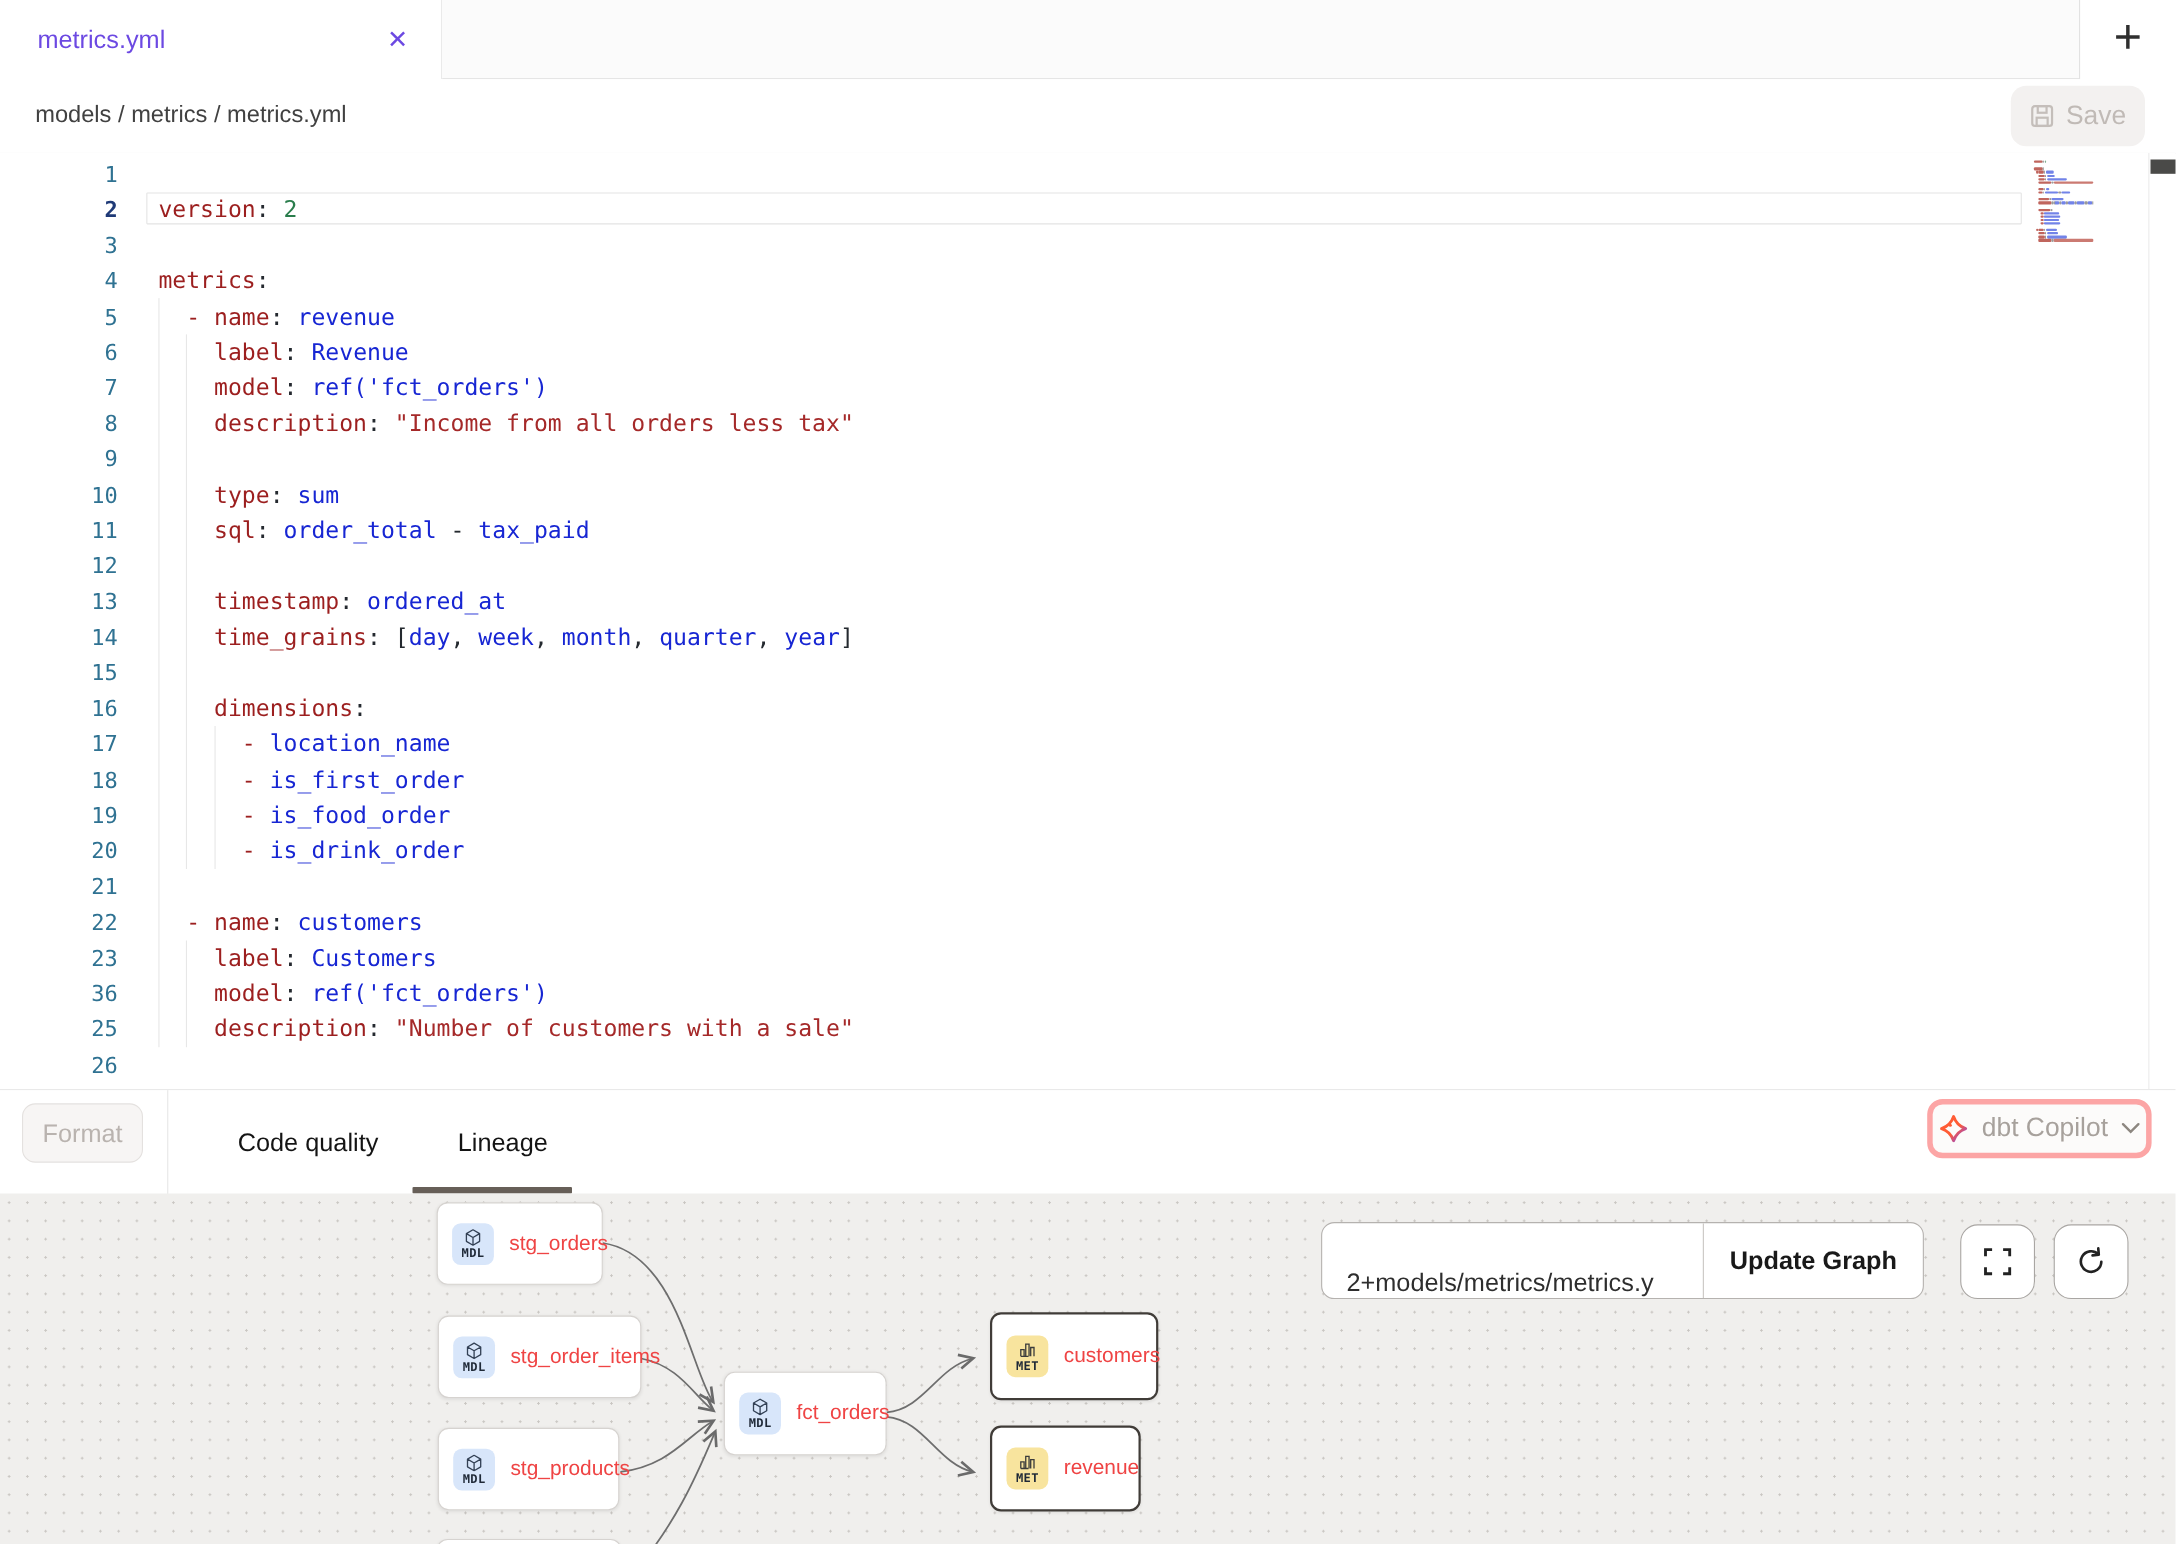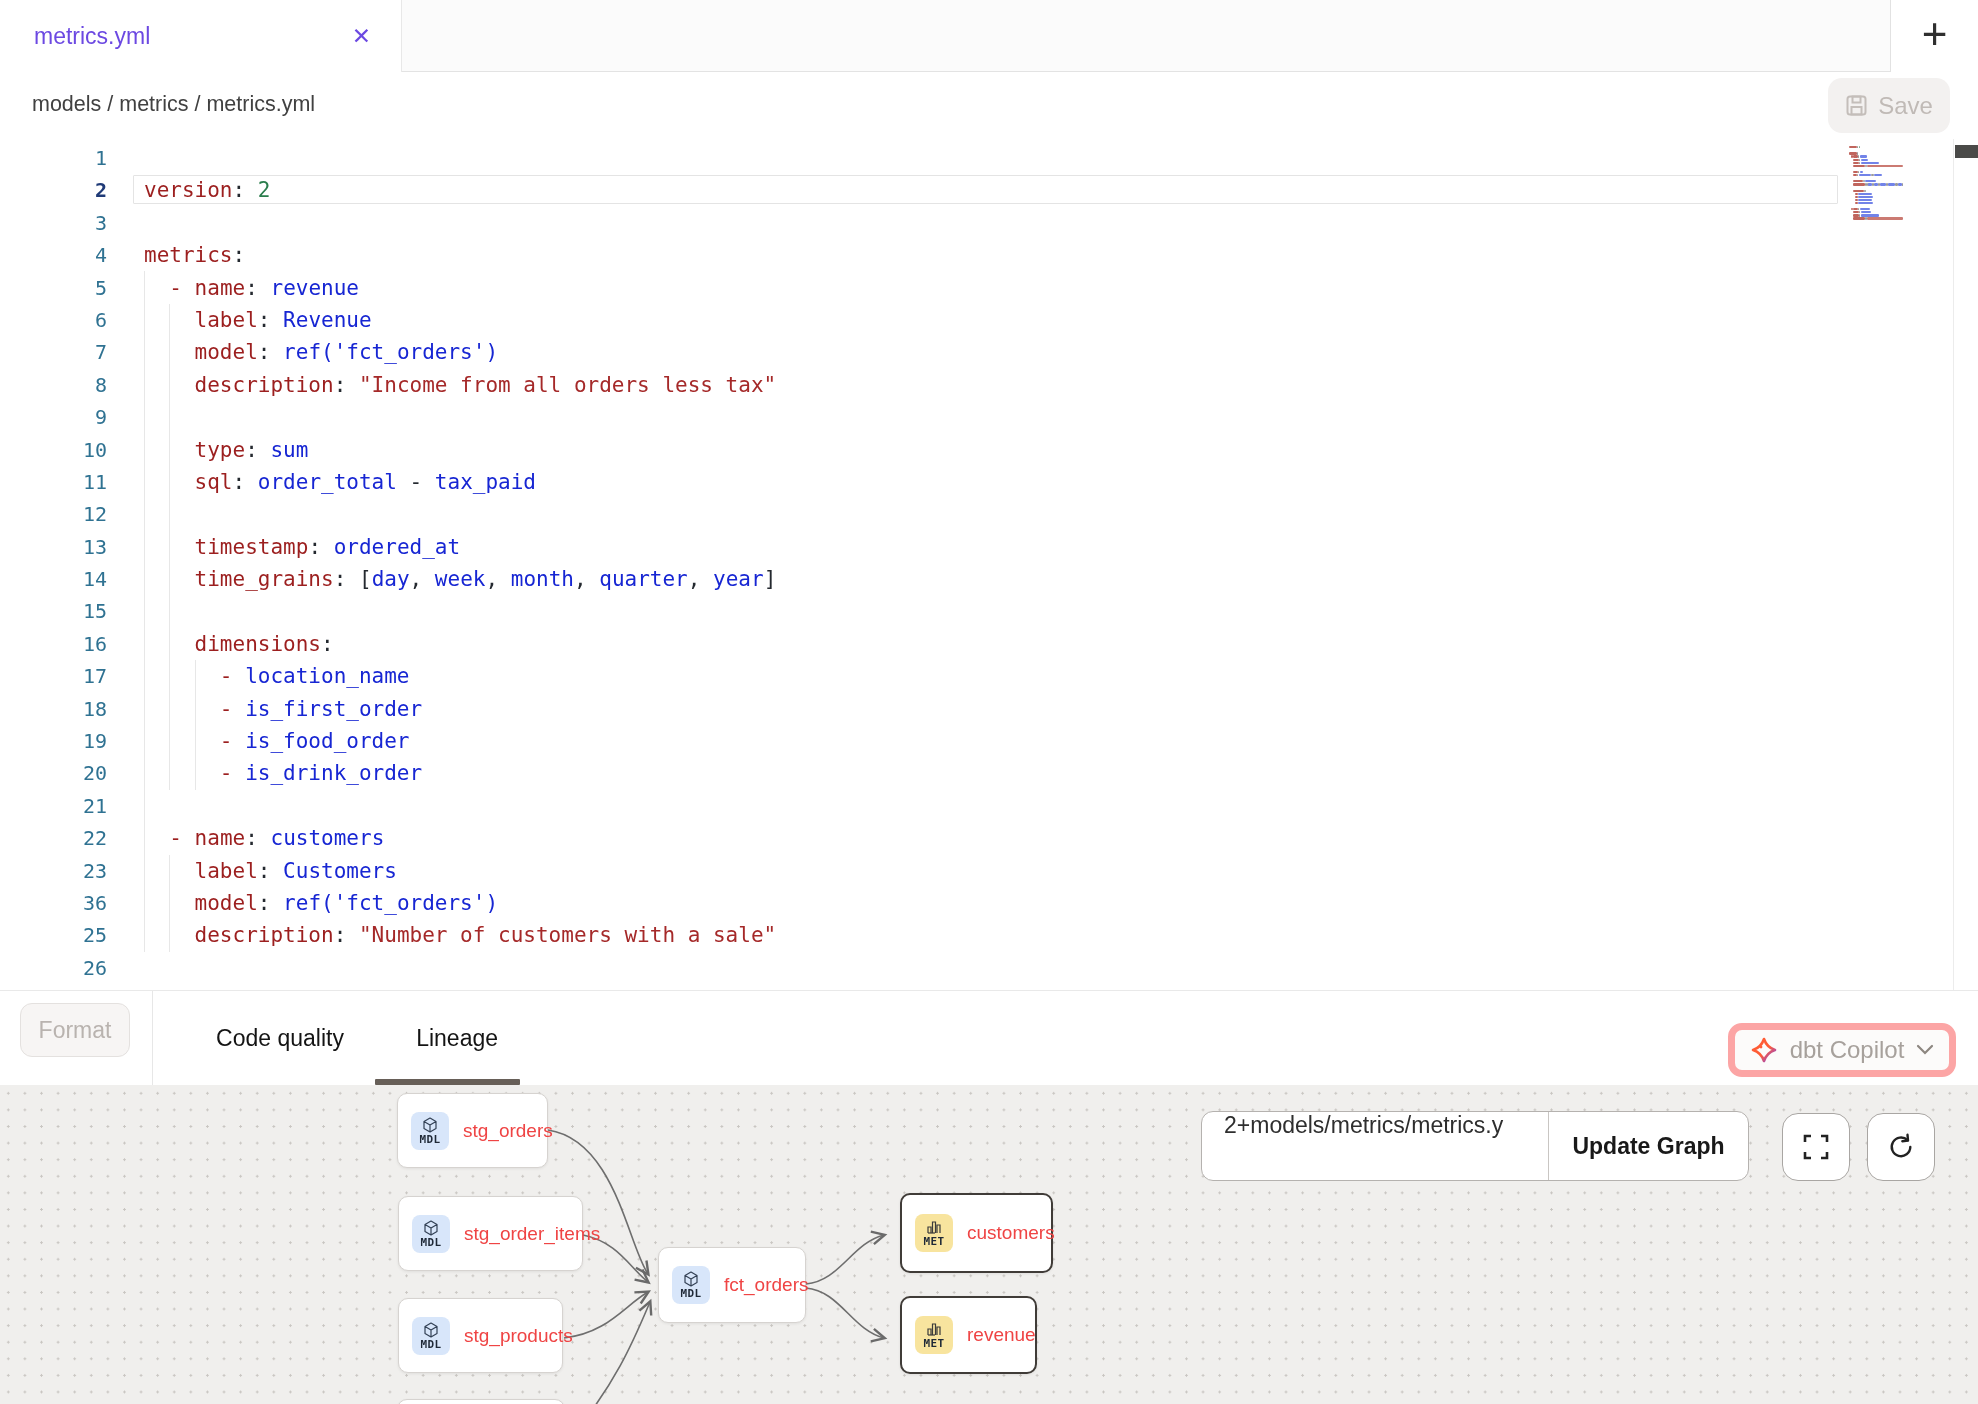--- a/index.html
+++ b/index.html
@@ -47,43 +47,43 @@
       border-top:1px solid #e9e9e9;box-sizing:border-box;}
   .format-btn{position:absolute;left:20px;top:12px;width:110px;height:54px;border-radius:12px;
       background:#f7f5f4;border:1px solid #e4e1df;display:flex;align-items:center;justify-content:center;
       color:#b9b3af;font-size:23px;box-sizing:border-box;}
   .tb-divider{position:absolute;left:152px;top:0;width:1px;height:95px;background:#e7e7e7;}
   .panel-tab{position:absolute;top:0;height:95px;display:flex;align-items:center;justify-content:center;
       font-size:23px;color:#141414;cursor:pointer;}
   .panel-tab.quality{left:200px;width:160px;}
   .panel-tab.lineage{left:398px;width:100px;justify-content:flex-end;}
   .tab-underline{position:absolute;left:375px;bottom:0;width:145px;height:6px;background:#675f58;border-radius:1px;}
-  .copilot-btn{position:absolute;right:22px;top:8px;width:228px;height:54px;border-radius:14px;
-      background:#fcfbfa;border:7px solid #fca5a5;display:flex;align-items:center;justify-content:center;
-      gap:12px;box-sizing:border-box;margin-top:24px;}
+  .copilot-btn{position:absolute;right:22px;top:8px;width:204px;height:54px;border-radius:14px;
+      background:#fcfbfa;border:5px solid #fca5a5;display:flex;align-items:center;justify-content:center;
+      gap:12px;box-sizing:border-box;}
   .copilot-btn span.lbl{color:#a7a19c;font-size:24px;font-weight:500;}
 
   
   .canvas{position:absolute;left:0;top:1085px;width:1978px;height:319px;background:#f0efed;overflow:hidden;
       background-image:radial-gradient(#c9c6c2 1.1px, transparent 1.2px);background-size:16.6px 16.6px;}
   .edges{position:absolute;left:0;top:0;pointer-events:none;}
   .node{position:absolute;background:#fff;border:1px solid #d6d3d0;border-radius:10px;
       display:flex;align-items:center;gap:14px;padding-left:13px;box-sizing:border-box;
       box-shadow:0 1px 3px rgba(0,0,0,0.07);cursor:pointer;}
   .node.sel{border:2px solid #403c38;justify-content:space-between;}
   .tile{width:38px;height:38px;border-radius:8px;display:flex;flex-direction:column;
       align-items:center;justify-content:center;flex:0 0 38px;}
   .tile.mdl{background:#d8e6fa;}
   .tile.met{background:#f8e49e;}
   .tile .bt{font-size:11px;font-weight:600;color:#1f2937;line-height:1;margin-top:1px;
       font-family:"DejaVu Sans Mono",monospace;letter-spacing:.3px;}
   .nlabel{font-size:19px;color:#ef4444;white-space:nowrap;}
   .graph-ctl{position:absolute;left:1201px;top:26px;height:70px;display:flex;background:#fff;
       border:1.5px solid #b5b2af;border-radius:12px;overflow:hidden;box-sizing:border-box;}
-  .graph-input{width:346px;display:flex;align-items:flex-start;padding-left:22px;font-size:23px;color:#2e2e2e;box-sizing:border-box;}
+  .graph-input{width:346px;display:flex;align-items:flex-end;padding-left:22px;font-size:23px;color:#2e2e2e;box-sizing:border-box;}
   .ctl-div{width:1px;background:#c9c6c3;}
   .update-btn{width:199px;display:flex;align-items:center;justify-content:center;
       font-size:23px;font-weight:600;color:#191919;cursor:pointer;}
   .sq-btn{position:absolute;top:28px;width:68px;height:68px;background:#fff;border:1.5px solid #a9a6a3;
       border-radius:16px;display:flex;align-items:center;justify-content:center;box-sizing:border-box;cursor:pointer;}
   .sq-btn.fs{left:1782px;} .sq-btn.rf{left:1867px;}
 </style>
 </head>
 <body>
 

